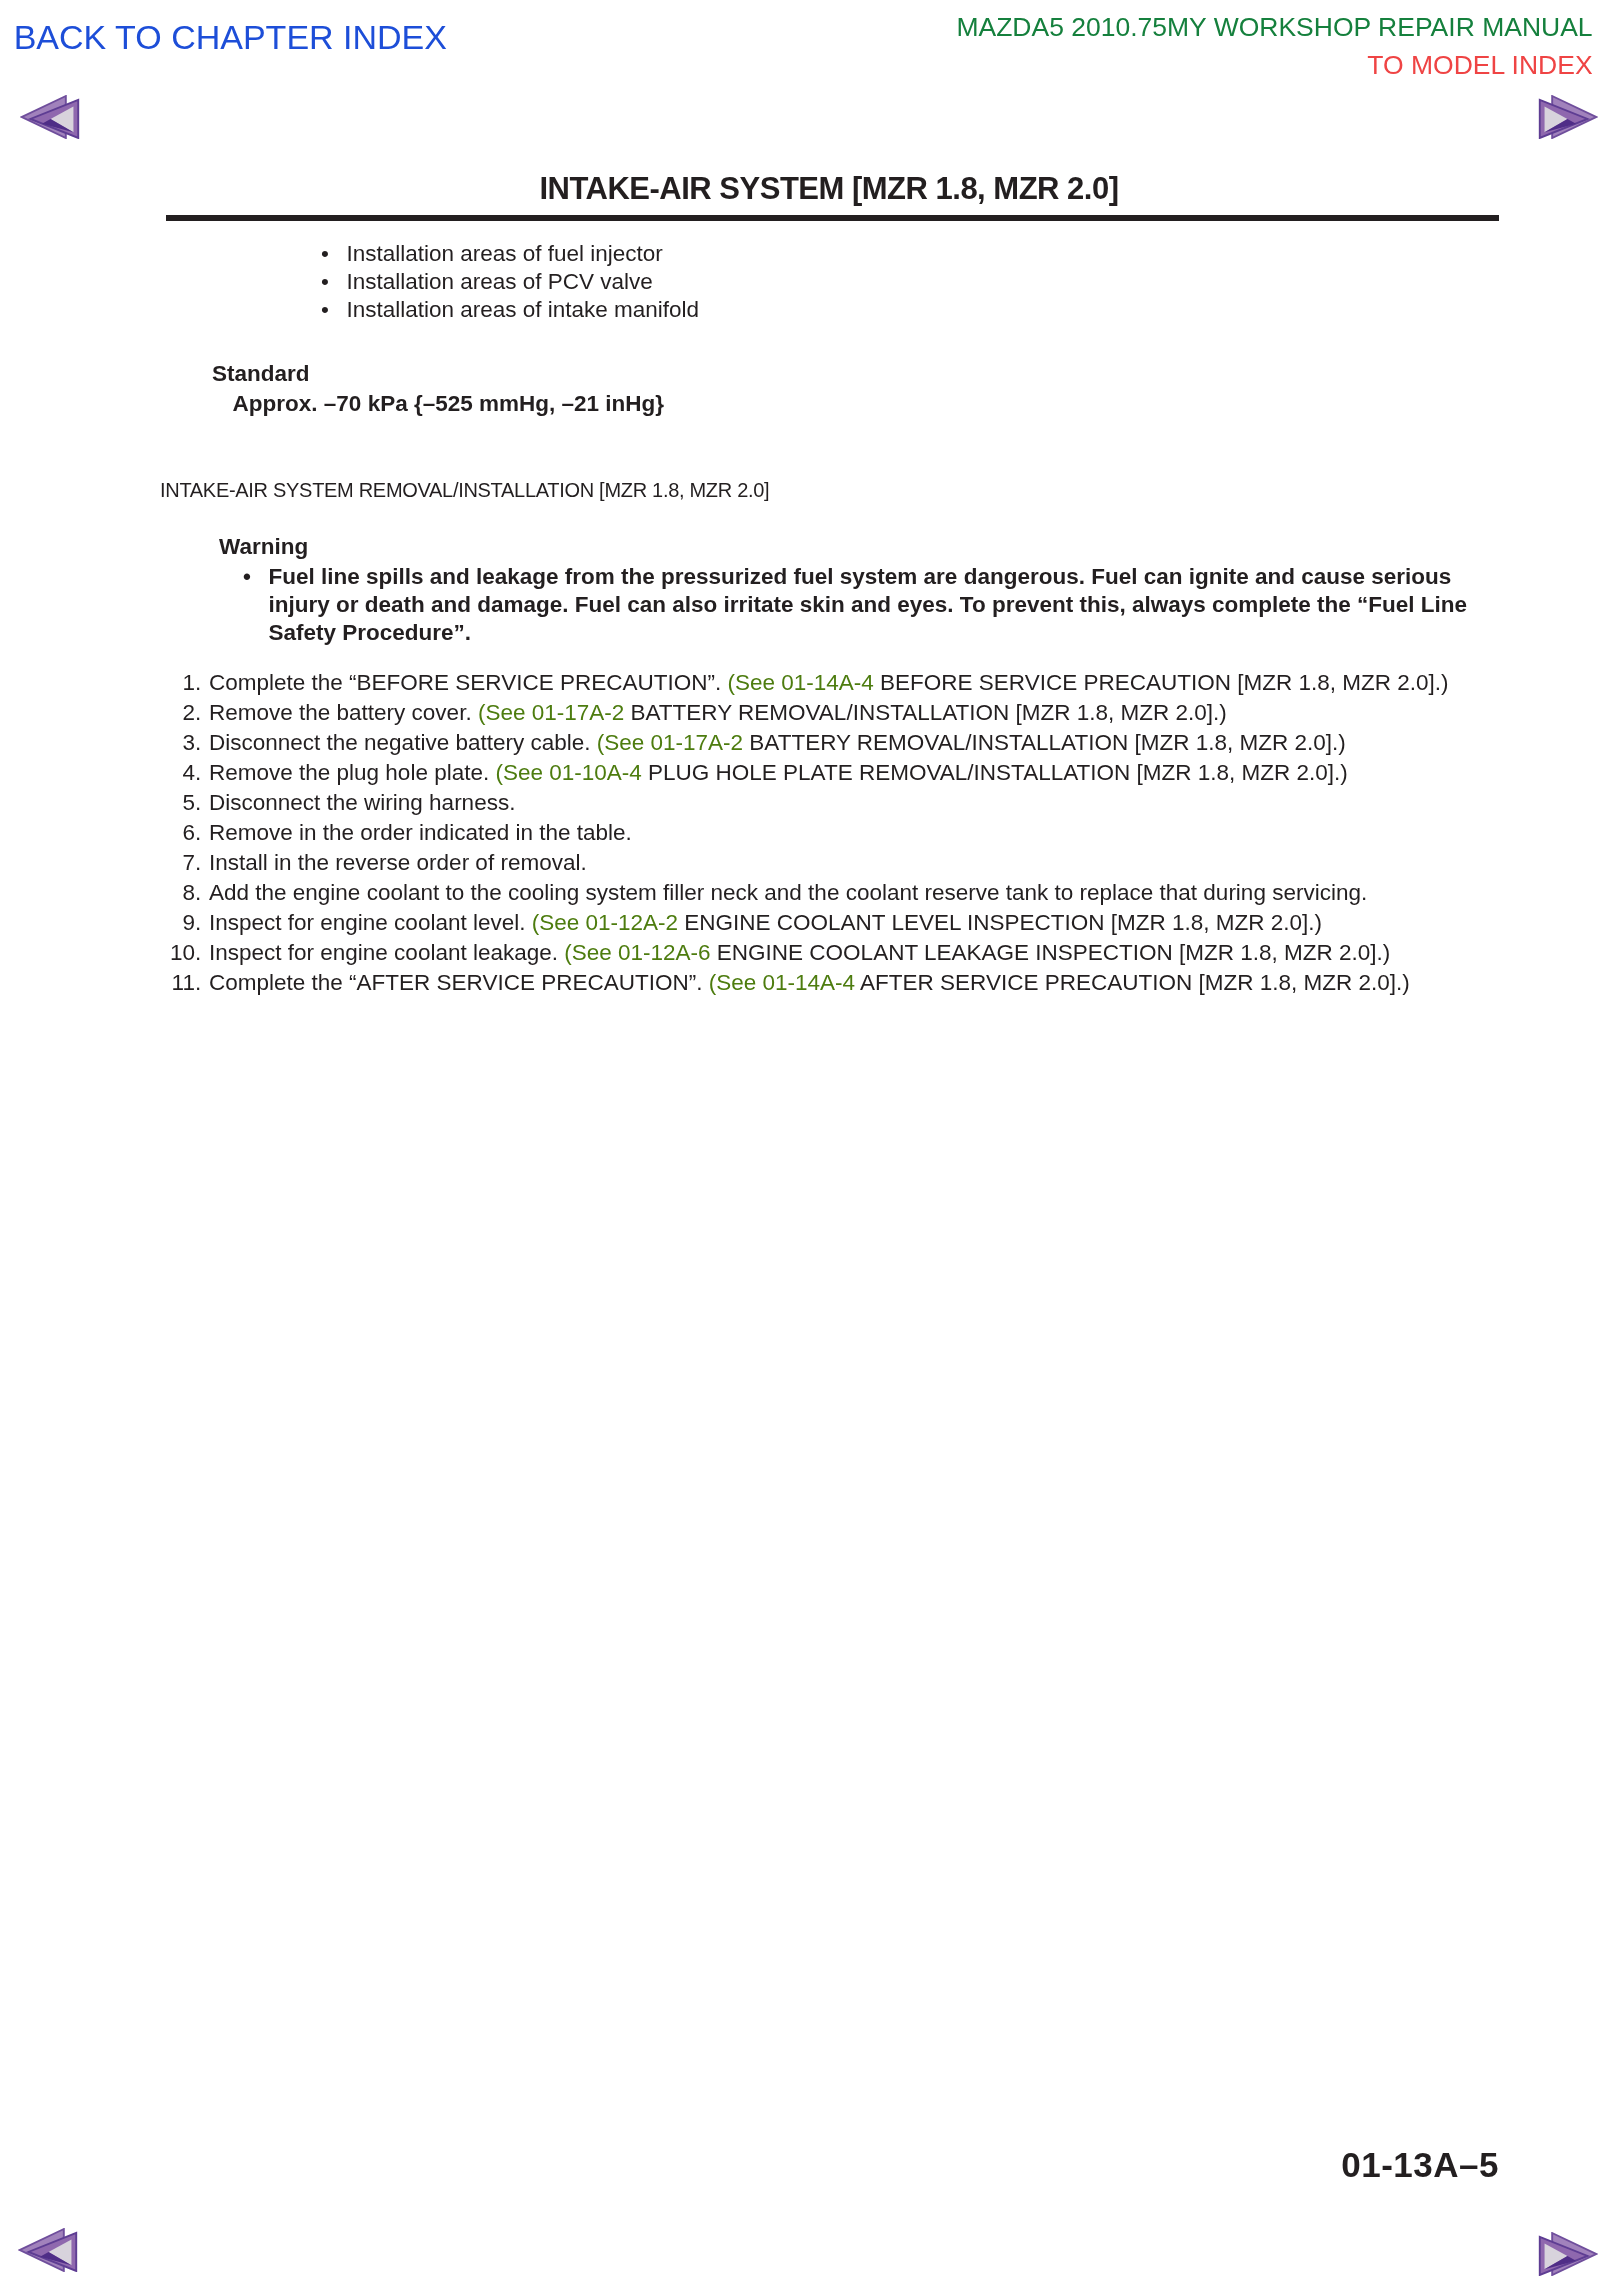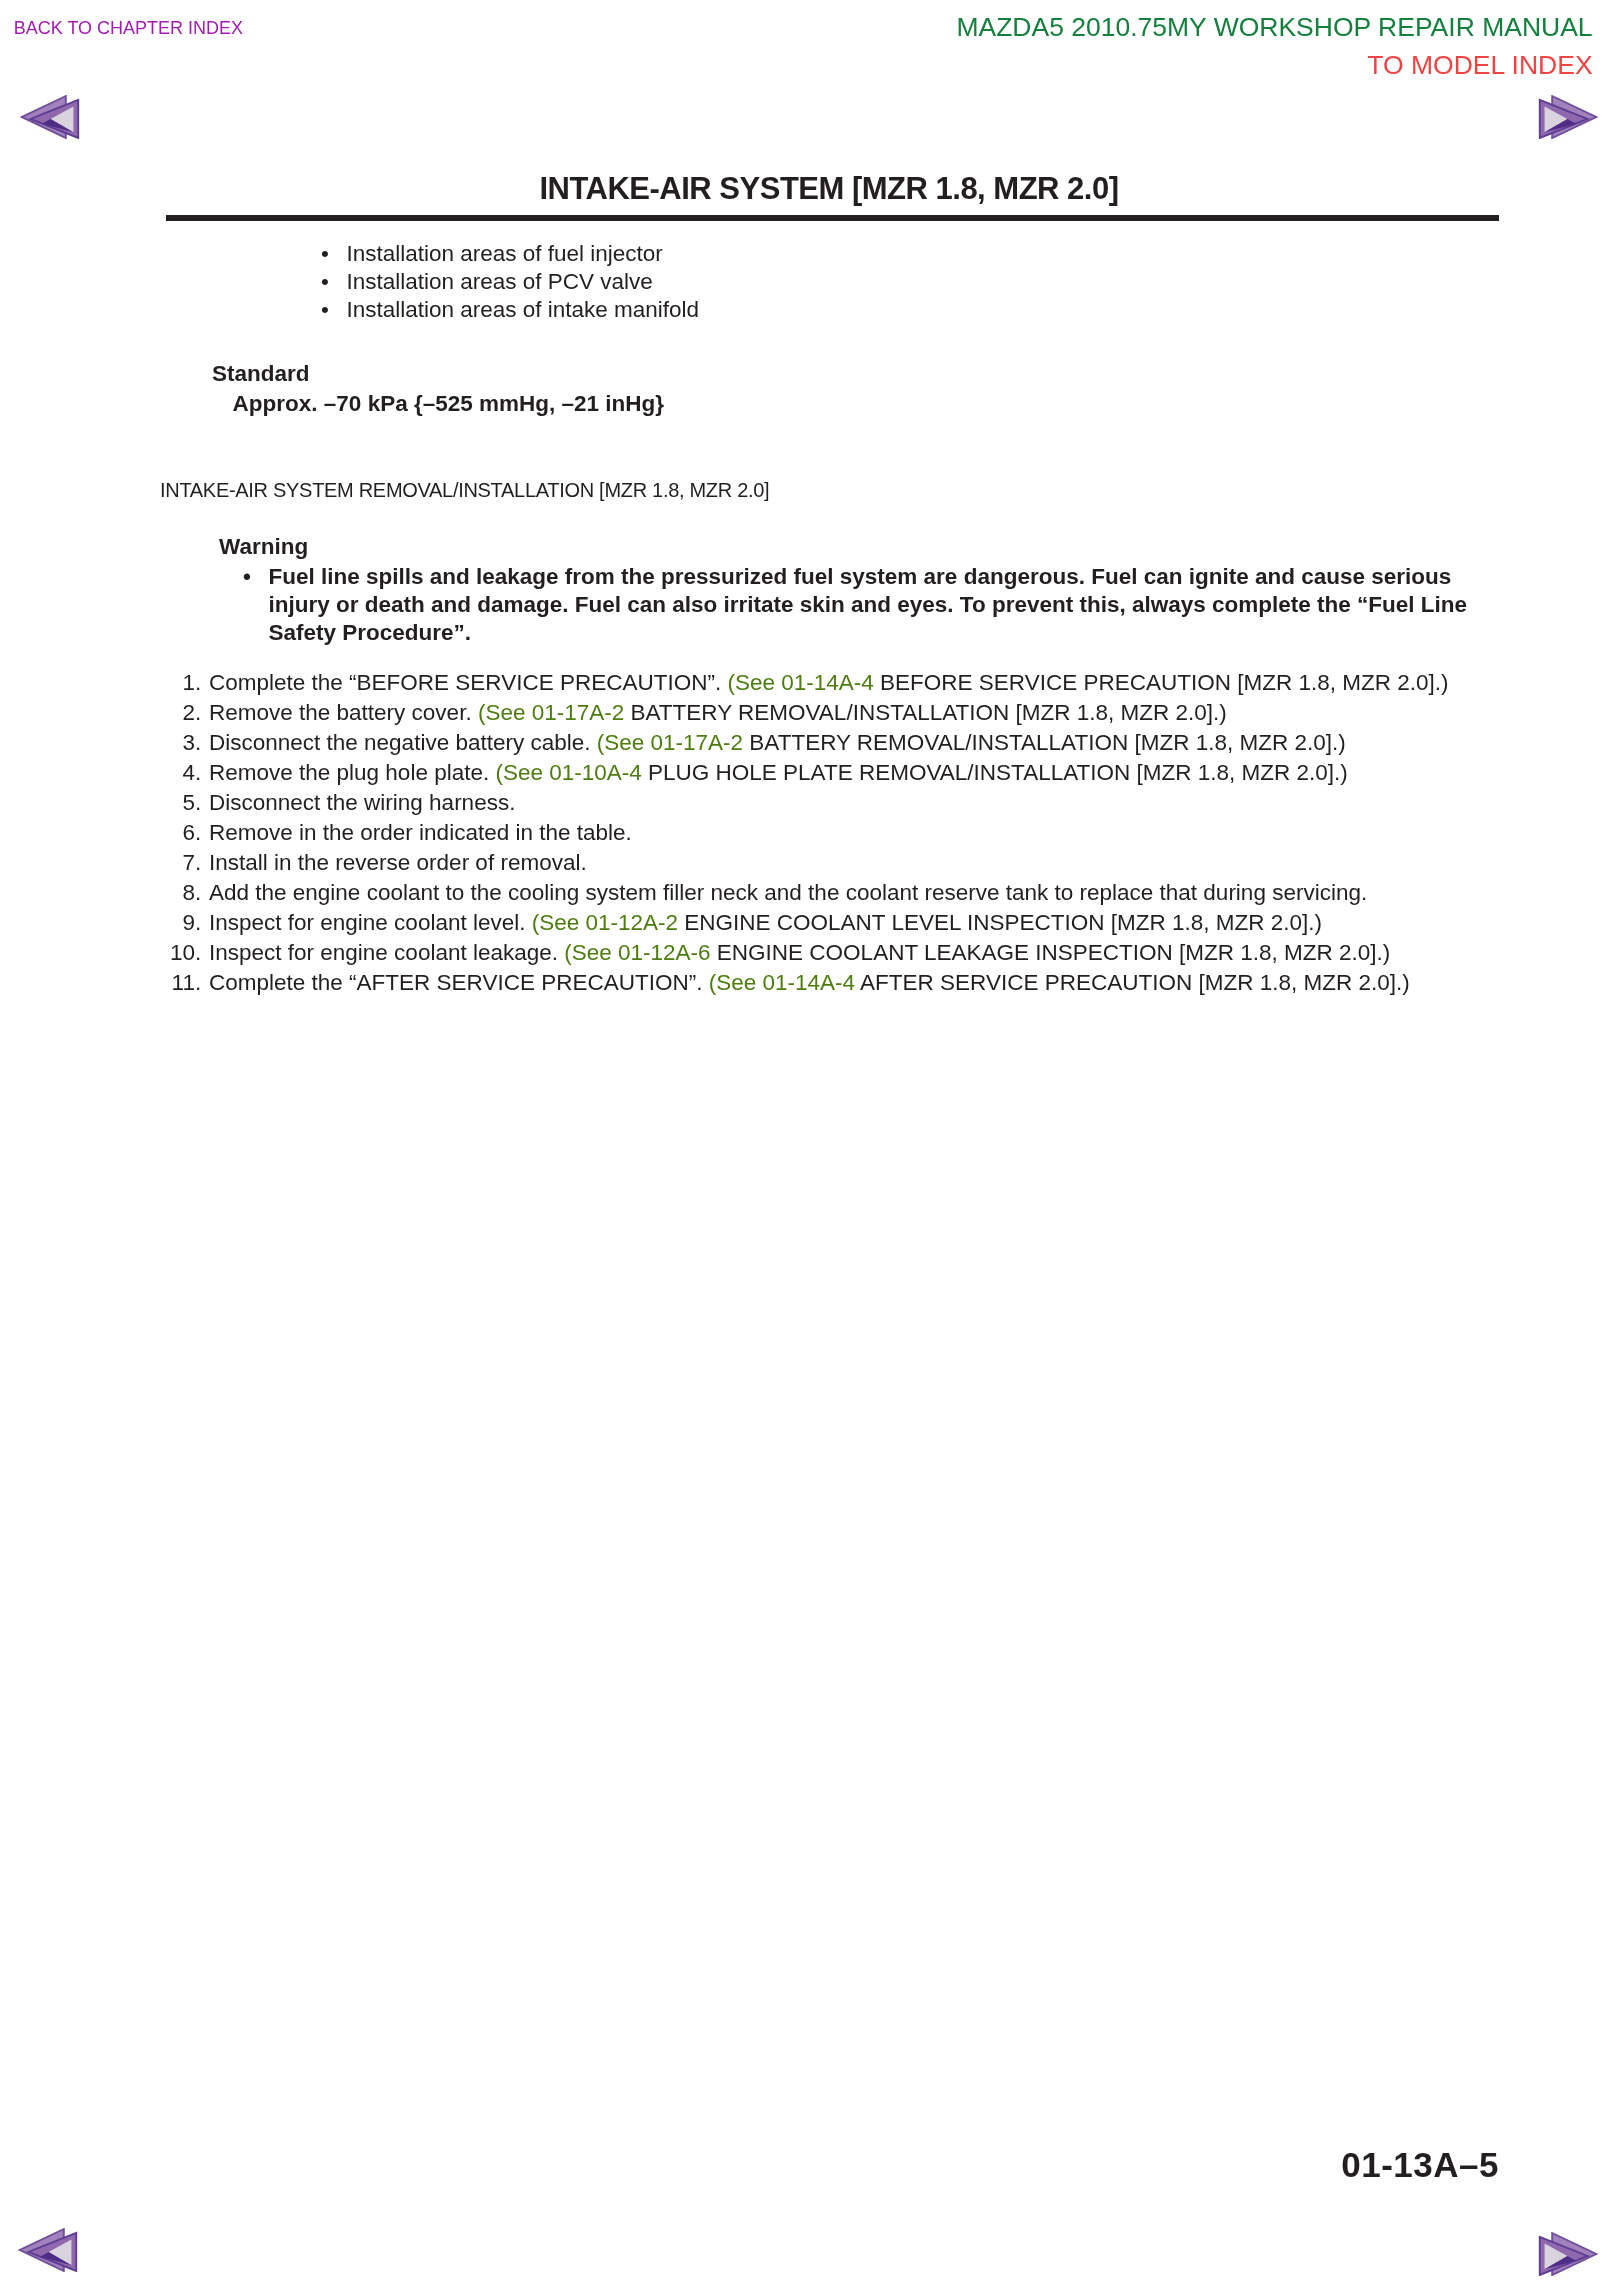--- a/index.html
+++ b/index.html
@@ -8,21 +8,21 @@
     background:#ffffff;
     font-family:"Liberation Sans", sans-serif;
     color:#231f20;
     position:relative;
     overflow:hidden;
   }
 
   
   .hdr-left {
     position:absolute; top:17.6px; left:13.7px;
-    font-size:18px; color:#a21caf;
+    font-size:34px; color:#1d4ed8;
     text-decoration:none; cursor:pointer; white-space:nowrap;
   }
   .hdr-right {
     position:absolute; top:11.8px; right:27.4px;
     text-align:right; font-size:26.5px; line-height:31px;
   }
   .hdr-right .manual { color:#15803d; display:block; margin-bottom:6.9px; white-space:nowrap; }
   .hdr-right .model  { color:#ef4444; display:inline-block; cursor:pointer; text-decoration:none; }
 
   

